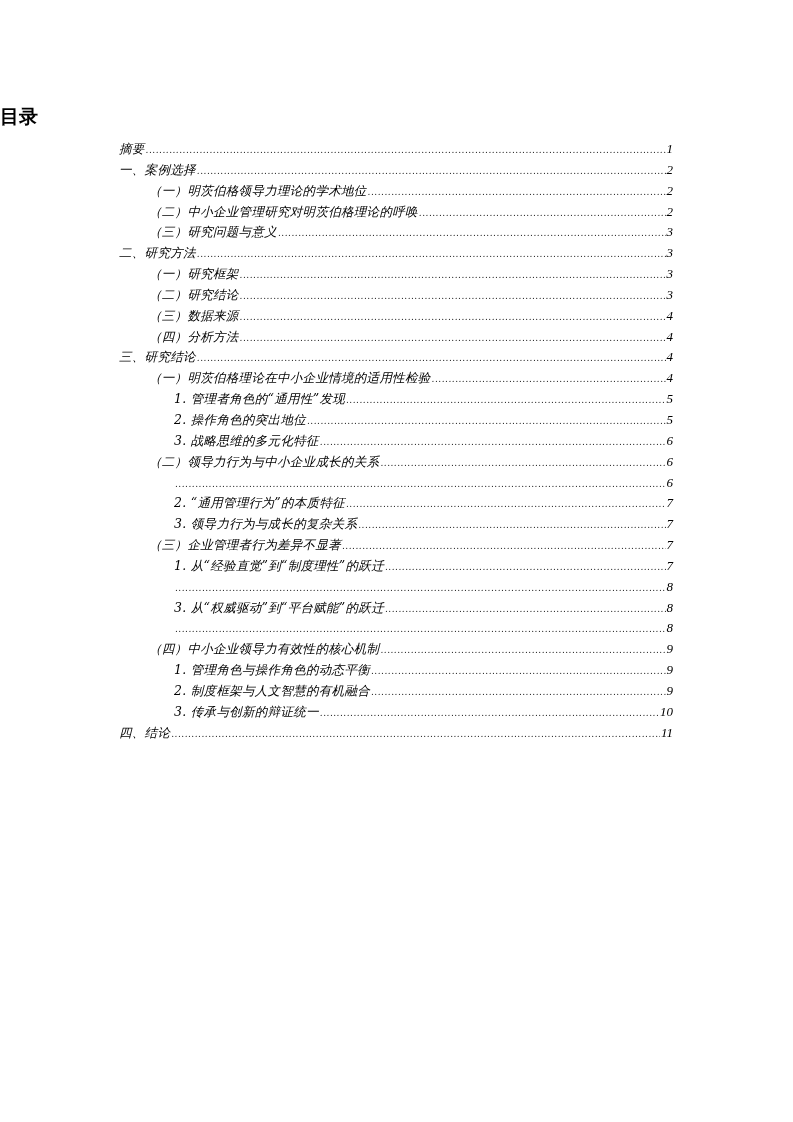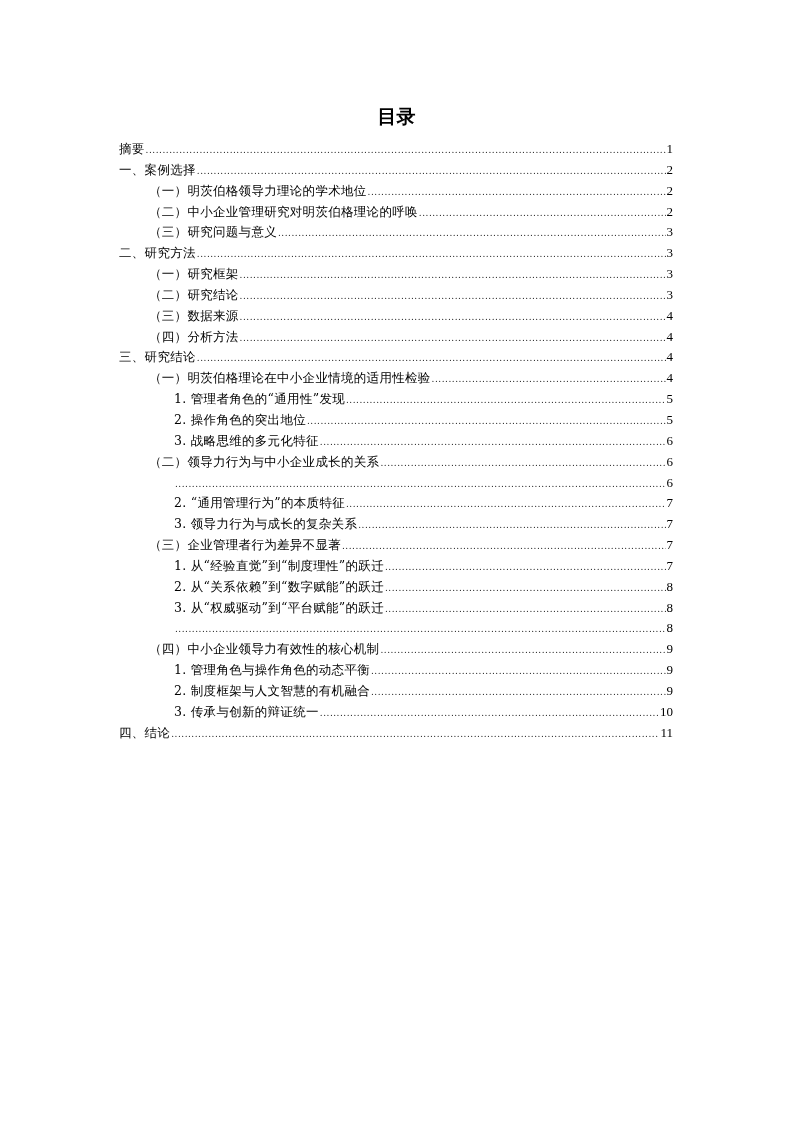--- a/index.html
+++ b/index.html
@@ -1,20 +1,20 @@
 <!DOCTYPE html>
 <html><head>
 <meta charset="utf-8">
 <style>
   html, body { margin: 0; padding: 0; background: #ffffff; }
   body { width: 793px; height: 1122px; position: relative; overflow: hidden;
          font-family: "DejaVu Serif", "Liberation Serif", serif; color: #000; }
-  .title { position: absolute; top: 104px; left: 0; width: 793px; text-align: center;
+  .title { position: absolute; top: 104px; left: 0; width: 793px; text-align: left;
            font-family: "DejaVu Sans", "Liberation Sans", sans-serif; font-weight: bold; font-size: 19px; }
-  .toc { position: absolute; top: 139px; left: 119px; width: 554px; }
+  .toc { position: absolute; top: 139px; left: 119px; width: 554px; font-style: italic; }
   .row { display: flex; align-items: baseline; height: 20.85px; line-height: 20.85px; font-size: 12.5px; white-space: nowrap; }
   .row.l1 { padding-left: 0; }
   .row.l2 { padding-left: 30px; }
   .row.l3 { padding-left: 55px; }
   .label { flex: 0 0 auto; letter-spacing: 0.3px; }
   .dots { flex: 1 1 auto; overflow: hidden; margin: 0 1px; font-size: 9px; color: #222; letter-spacing: 0.5px; }
   .dots::after { content: "......................................................................................................................................................................................................................................................"; }
   .page { flex: 0 0 auto; font-family: "Liberation Serif", serif; font-size: 13px; }
 </style>
 </head>
@@ -121,21 +121,20 @@
       <span class="label">（三）企业管理者行为差异不显著</span>
       <span class="dots"></span>
       <span class="page">7</span>
     </div>
   <div class="row l3">
       <span class="label">1. 从“经验直觉”到“制度理性”的跃迁</span>
       <span class="dots"></span>
       <span class="page">7</span>
     </div>
   <div class="row l3">
-      <span class="label">2. 从“关系依赖”到“数字赋能”的跃迁</span>
       <span class="dots"></span>
       <span class="page">8</span>
     </div>
   <div class="row l3">
       <span class="label">3. 从“权威驱动”到“平台赋能”的跃迁</span>
       <span class="dots"></span>
       <span class="page">8</span>
     </div>
   <div class="row l3">
       <span class="dots"></span>

